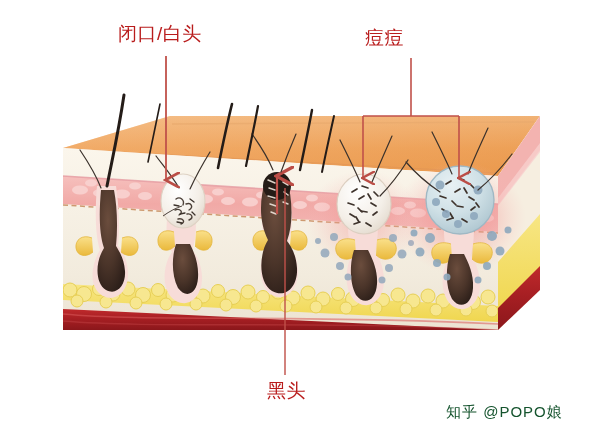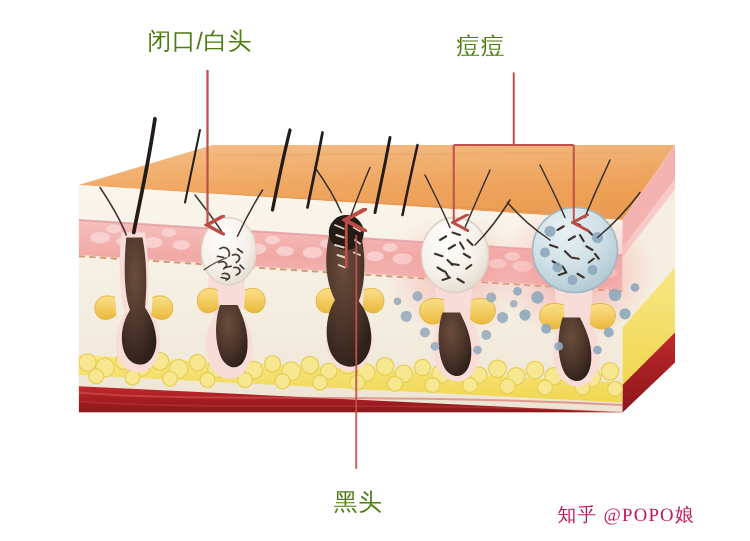--- a/index.html
+++ b/index.html
@@ -7,34 +7,34 @@
     width:600px;height:433px;
     background:#ffffff;
     font-family:"Liberation Sans","DejaVu Sans",sans-serif;
     overflow:hidden;
     position:relative;
   }
   #stage{position:absolute;left:0;top:0;width:600px;height:433px;}
   #stage svg{display:block;}
   .lbl{
     position:absolute;
-    color:#4d7c0f;
+    color:#b91c1c;
     font-size:19px;
     line-height:20px;
     letter-spacing:0.5px;
     white-space:nowrap;
     font-family:Liberation Sans, sans-serif;
   }
   #lbl-closed{left:118px;top:24px;}
   #lbl-acne{left:365px;top:28px;}
-  #lbl-black{left:267px;top:393px;}
+  #lbl-black{left:267px;top:381px;}
   #watermark{
     position:absolute;left:446px;top:403px;
-    color:#be185d;font-size:15px;letter-spacing:1px;white-space:nowrap;
-    font-family:Liberation Serif, serif;
+    color:#14532d;font-size:15px;letter-spacing:1px;white-space:nowrap;
+    font-family:Liberation Sans, sans-serif;
   }
 </style>
 </head>
 <body>
 
 <div id="stage">
 <svg width="600" height="433" viewBox="0 0 600 433" xmlns="http://www.w3.org/2000/svg">
   <defs>
     <linearGradient id="gTop" x1="0" y1="0" x2="0" y2="1">
       <stop offset="0%" stop-color="#f6c38f"></stop>

